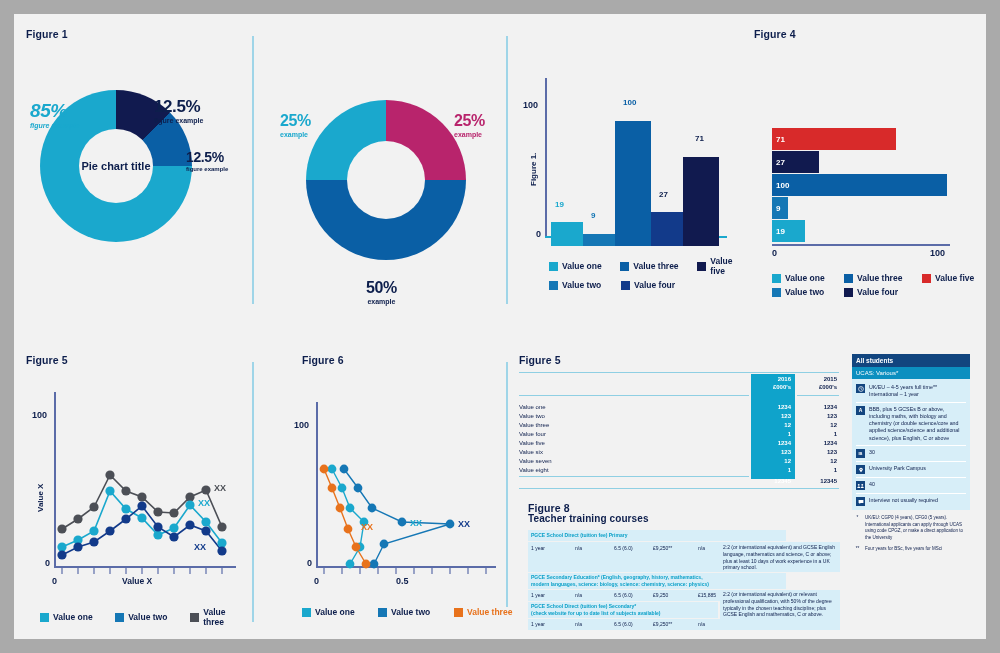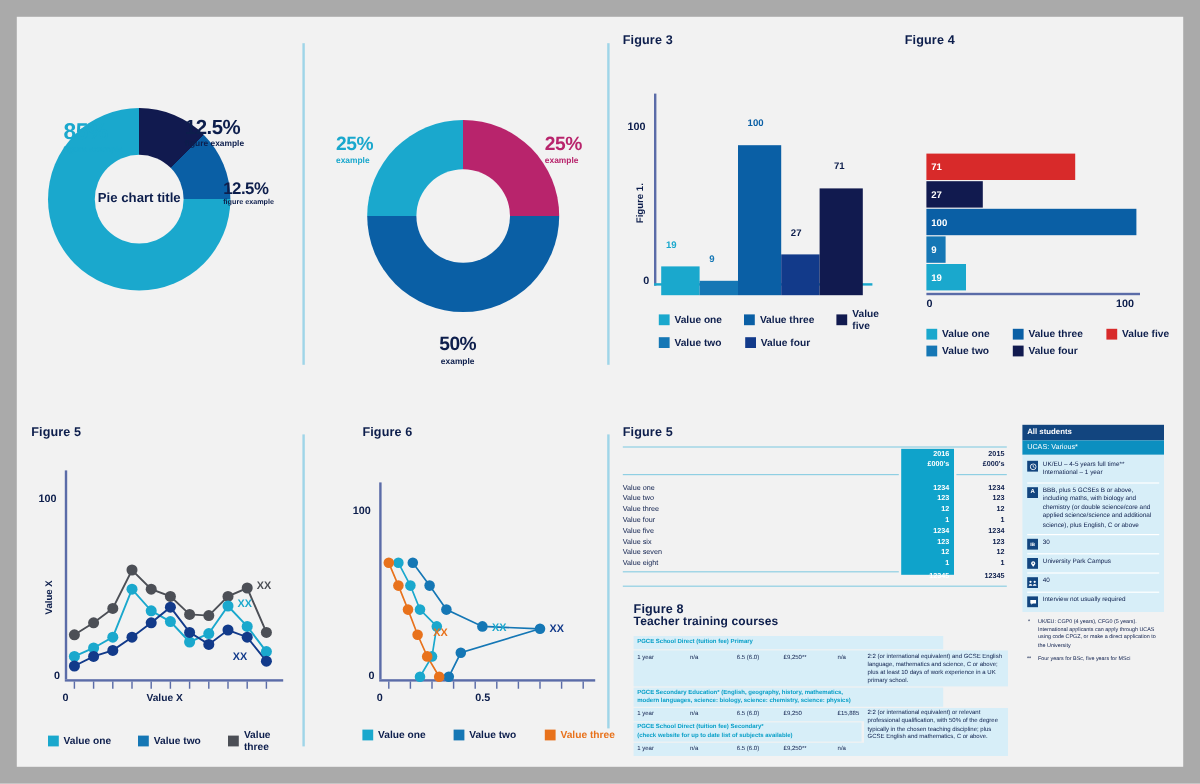--- a/index.html
+++ b/index.html
@@ -92,32 +92,33 @@
 <body>
 
 <div class="page">
 
   <div class="vrule" style="left:238px; top:22px; height:268px;"></div>
   <div class="vrule" style="left:238px; top:348px; height:260px;"></div>
   <div class="vrule" style="left:492px; top:22px; height:268px;"></div>
   <div class="vrule" style="left:492px; top:348px; height:245px;"></div>
 
   <div class="panel" style="left:12px; top:14px; width:218px; height:290px;">
+    <div class="fig-title">Figure 1</div>
 
     <div class="donut-wrap" style="position:absolute; left:14px; top:62px;">
       <div class="donut" style="width:152px; height:152px;
                   background:conic-gradient(#111a4f 0deg 45deg, #0a5fa5 45deg 90deg, #1aa8cd 90deg 360deg);">
       </div>
       <div style="position:absolute; left:50%; top:50%; transform:translate(-50%,-50%); width:74px; height:74px; border-radius:50%; background:#f2f2f2;"></div>
       <div class="donut-center">
         <div>Pie chart title</div>
       </div>
     </div>
 
-    <div class="dlabel" style="left:27px; top:73px;">
+    <div class="dlabel" style="left:4px; top:73px;font-style:italic;">
       <div class="big" style="font-size:19px; color:#1aa8cd;">85%</div>
       <div class="sub" style="color:#1aa8cd;">figure example</div>
     </div>
     <div class="dlabel" style="left:128px; top:70px;">
       <div class="big" style="font-size:17px; color:#0d1e4c;">12.5%</div>
       <div class="sub" style="color:#0d1e4c;">figure example</div>
     </div>
     <div class="dlabel" style="left:160px; top:122px;">
       <div class="big" style="font-size:14px; color:#0d1e4c;">12.5%</div>
       <div class="sub" style="color:#0d1e4c; font-size:6px;">figure example</div>
@@ -141,21 +142,20 @@
       <div class="big" style="font-size:16px; color:#b8246c;">25%</div>
       <div class="sub" style="color:#b8246c;">example</div>
     </div>
     <div class="dlabel" style="left:88px; top:252px; text-align:center;">
       <div class="big" style="font-size:16px; color:#0d1e4c;">50%</div>
       <div class="sub" style="color:#0d1e4c;">example</div>
     </div>
   </div>
 
   <div class="panel" style="left:505px; top:14px; width:230px; height:280px;">
-    <div class="fig-title">Figure 3</div>
 
     <div style="position:absolute; left:26px; top:40px; width:190px; height:180px;">
       <div class="axisline" style="left:0; top:10px; width:2px; height:160px;"></div>
       <div class="axisline" style="left:0; top:168px; width:182px; height:2px; background:#1aa8cd;"></div>
 
       <div class="axtick" style="left:-22px; top:32px;">100</div>
       <div class="axtick" style="left:-9px; top:161px;">0</div>
       <div class="ylabel-rot" style="left:-16px; top:118px;">Figure 1.</div>
 
       <div class="barv" style="left:6px; width:32px; height:24px; background:#1aa8cd; bottom:2px;"></div>

